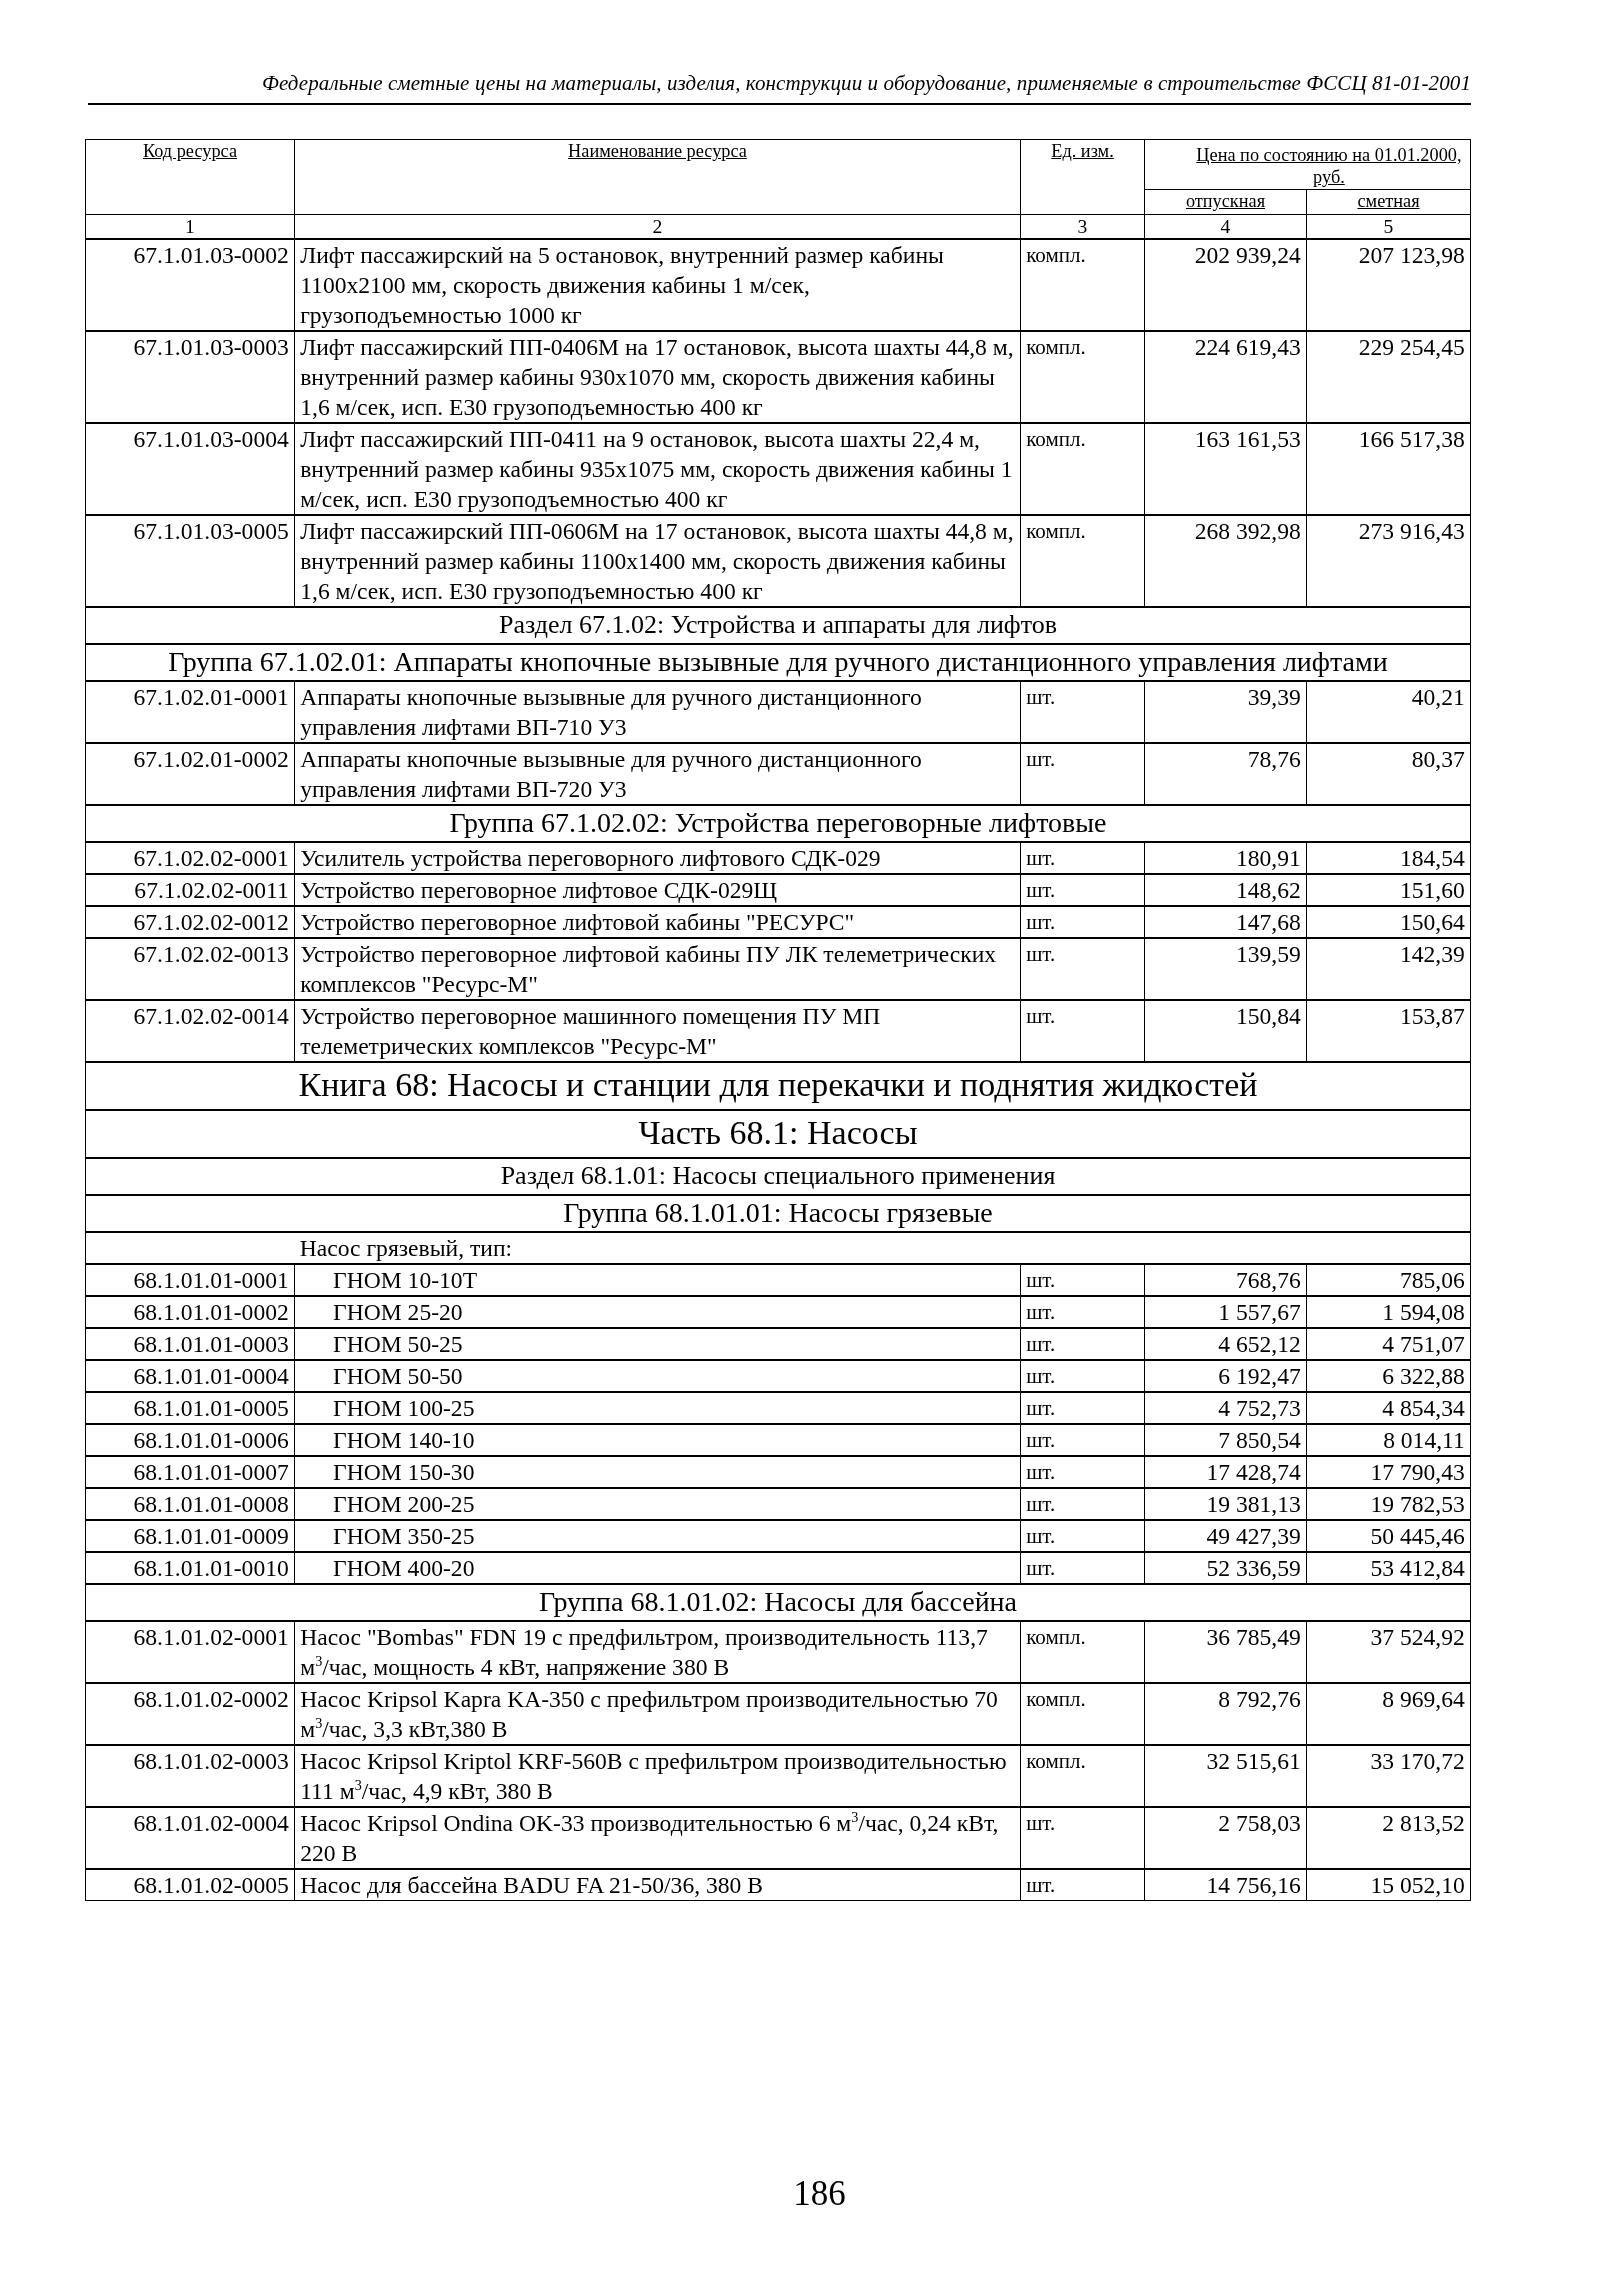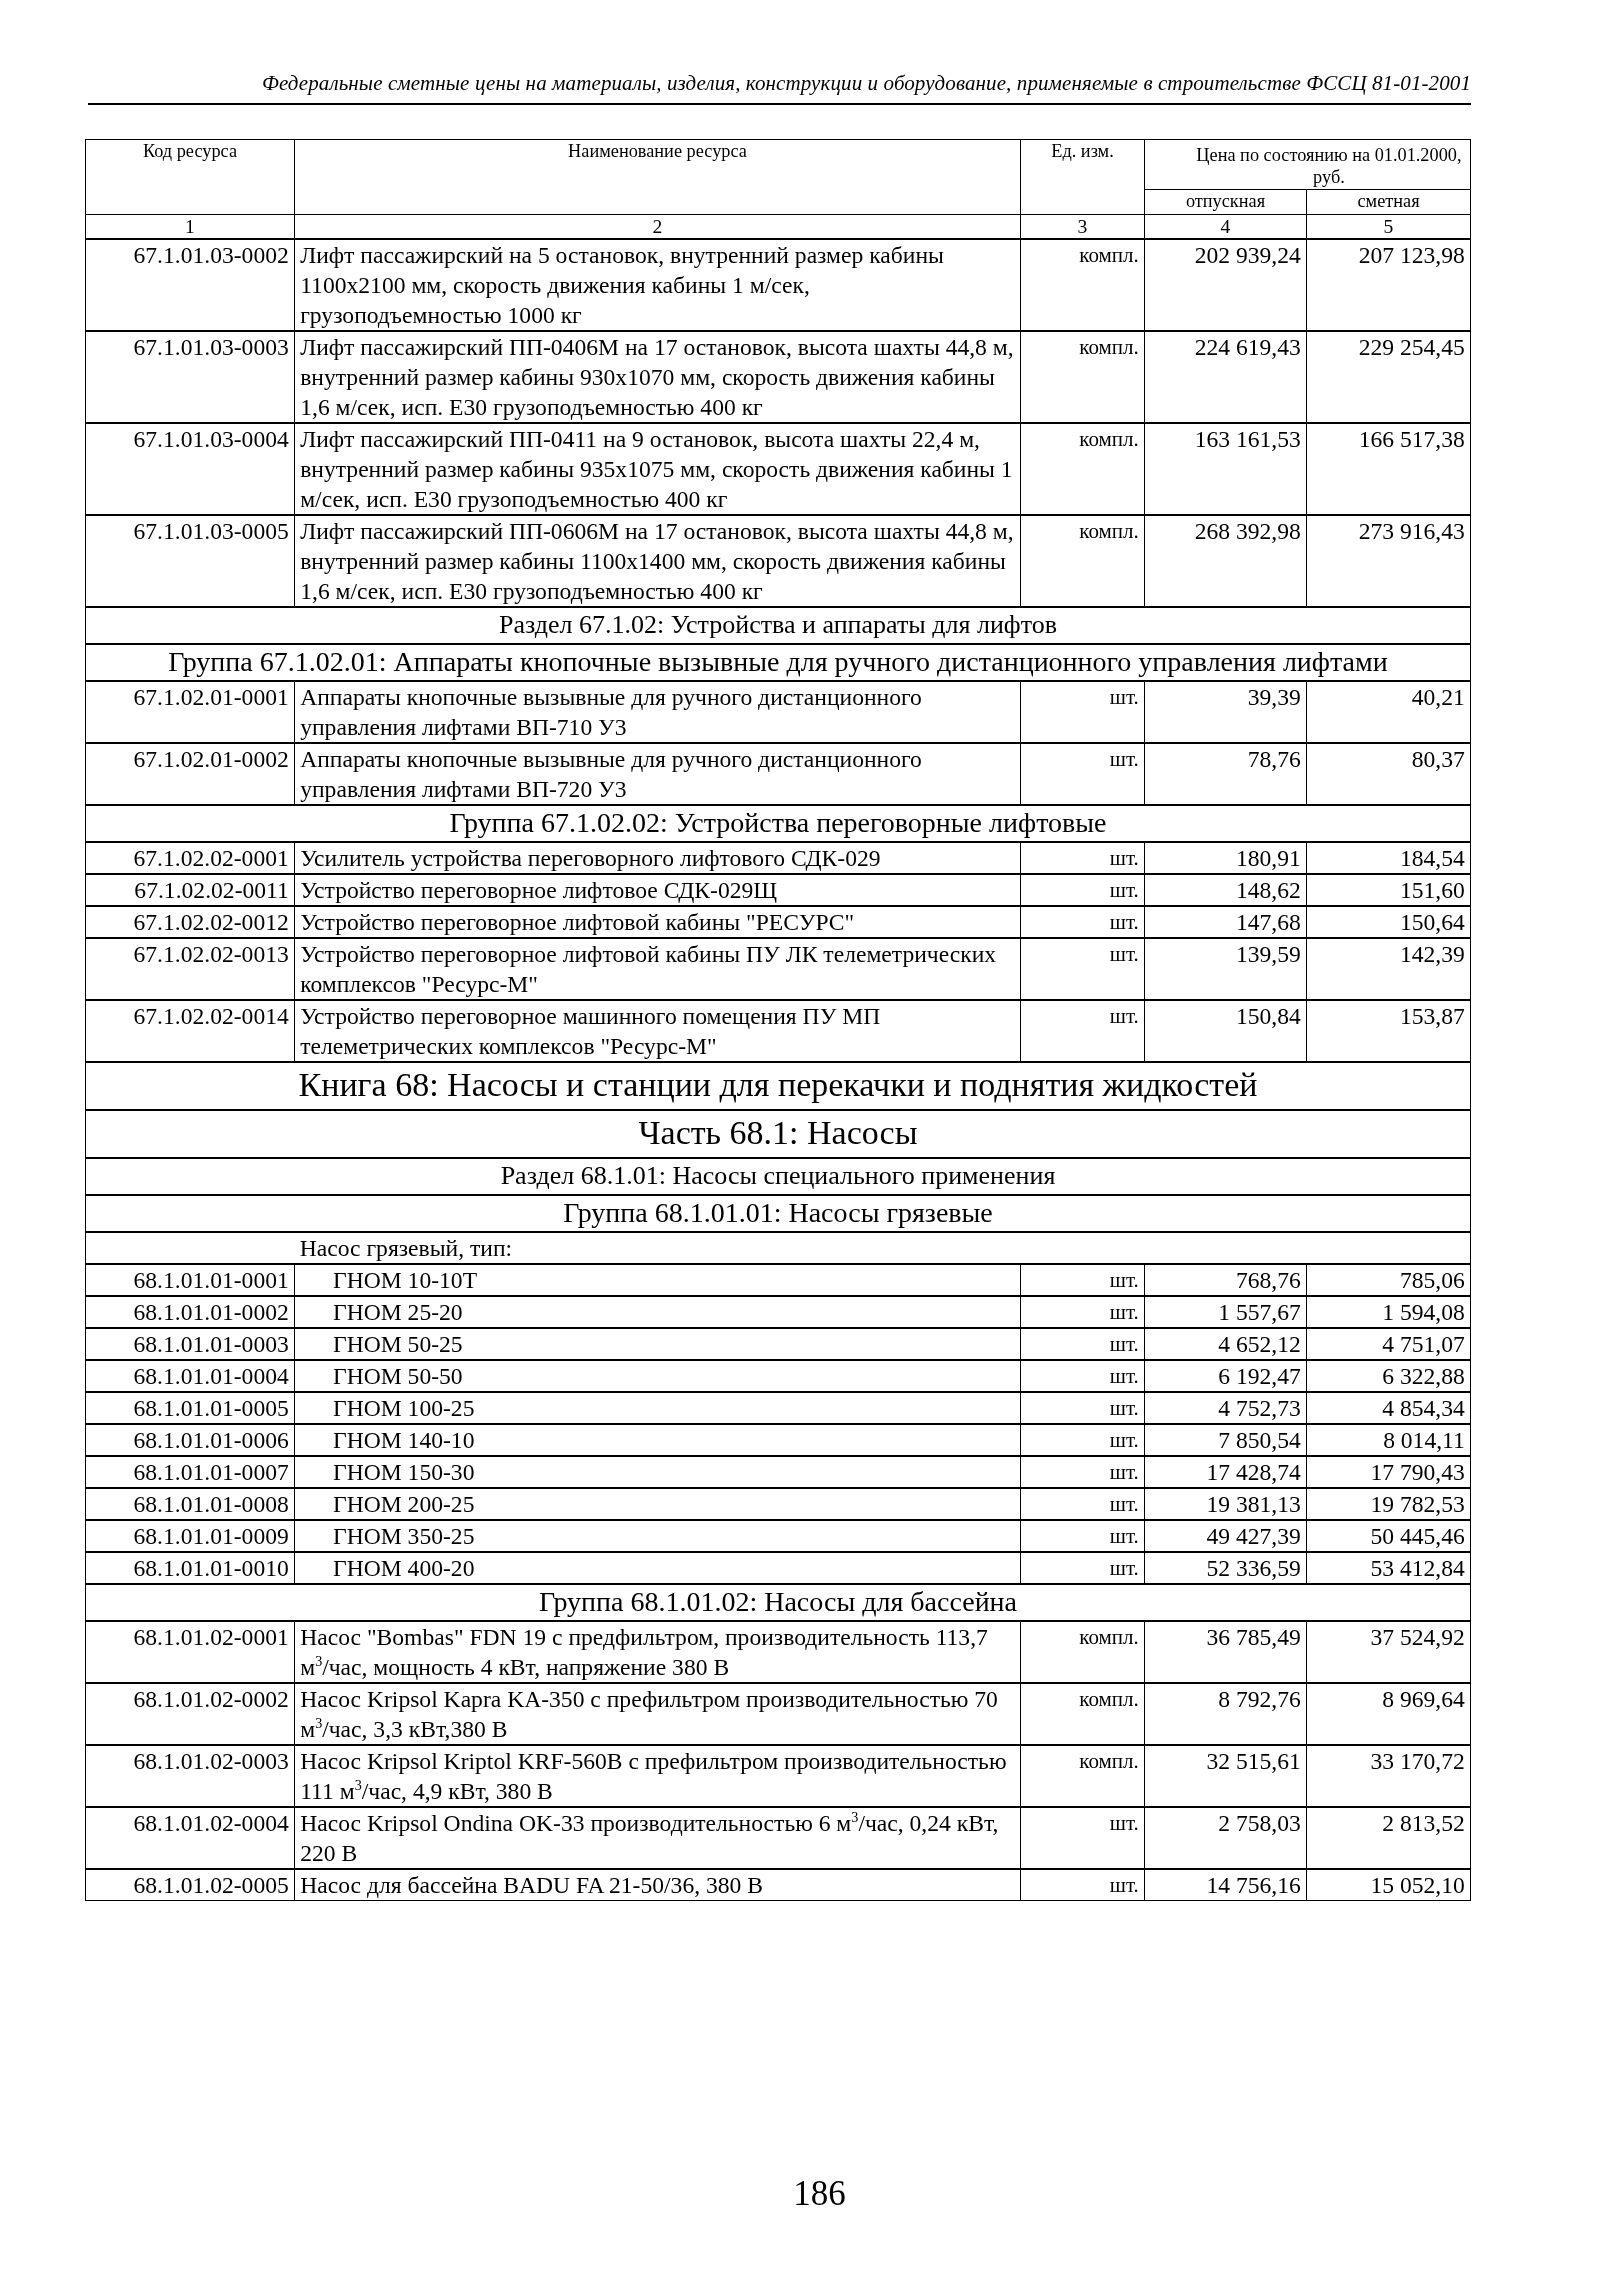--- a/index.html
+++ b/index.html
@@ -25,29 +25,29 @@
     border: 1.3px solid #000; padding: 0 5.2px; vertical-align: top;
     font-weight: normal;
   }
   table.grid tr.sep-top > td { border-top: 2.6px solid #000; }
   col.c-code { width: 209px; }
   col.c-name { width: 726px; }
   col.c-unit { width: 124px; }
   col.c-p1 { width: 162px; }
   col.c-p2 { width: 164px; }
 
-  .hdr th { font-size: 18.3px; line-height: 22px; text-align: center; vertical-align: middle; }
+  .hdr th { font-size: 18.3px; line-height: 22px; text-align: center; vertical-align: middle; text-decoration: underline; }
   .hdr .h-price { line-height: 22px; padding-top: 3.9px; padding-bottom: 1.3px; padding-left: 48px; }
   .hdr .h-sub { height: 23.6px; }
   .numrow td { font-size: 19.6px; line-height: 23.6px; text-align: center; height: 23.6px; }
 
   td.code { text-align: right; white-space: nowrap; padding-left: 6.5px; }
   td.name { text-align: left; }
   td.name.indent { padding-left: 38px; }
-  td.unit { text-align: right; font-size: 21px; }
+  td.unit { text-align: left; font-size: 21px; }
   td.num { text-align: right; white-space: nowrap; padding-right: 6.5px; }
   tr.single td { height: 30px; }
   tr.single td.unit, tr.single td.num { vertical-align: bottom; }
 
   td.title { text-align: center; font-weight: bold; vertical-align: middle; }
   td.t-book { font-size: 34px; line-height: 44px; height: 46px; }
   td.t-part { font-size: 34px; line-height: 44px; height: 46px; }
   td.t-razdel { font-size: 26px; line-height: 34px; height: 35px; }
   td.t-group { font-size: 28px; line-height: 34px; height: 35px; }
   sup { font-size: 60%; line-height: 0; vertical-align: super; }

